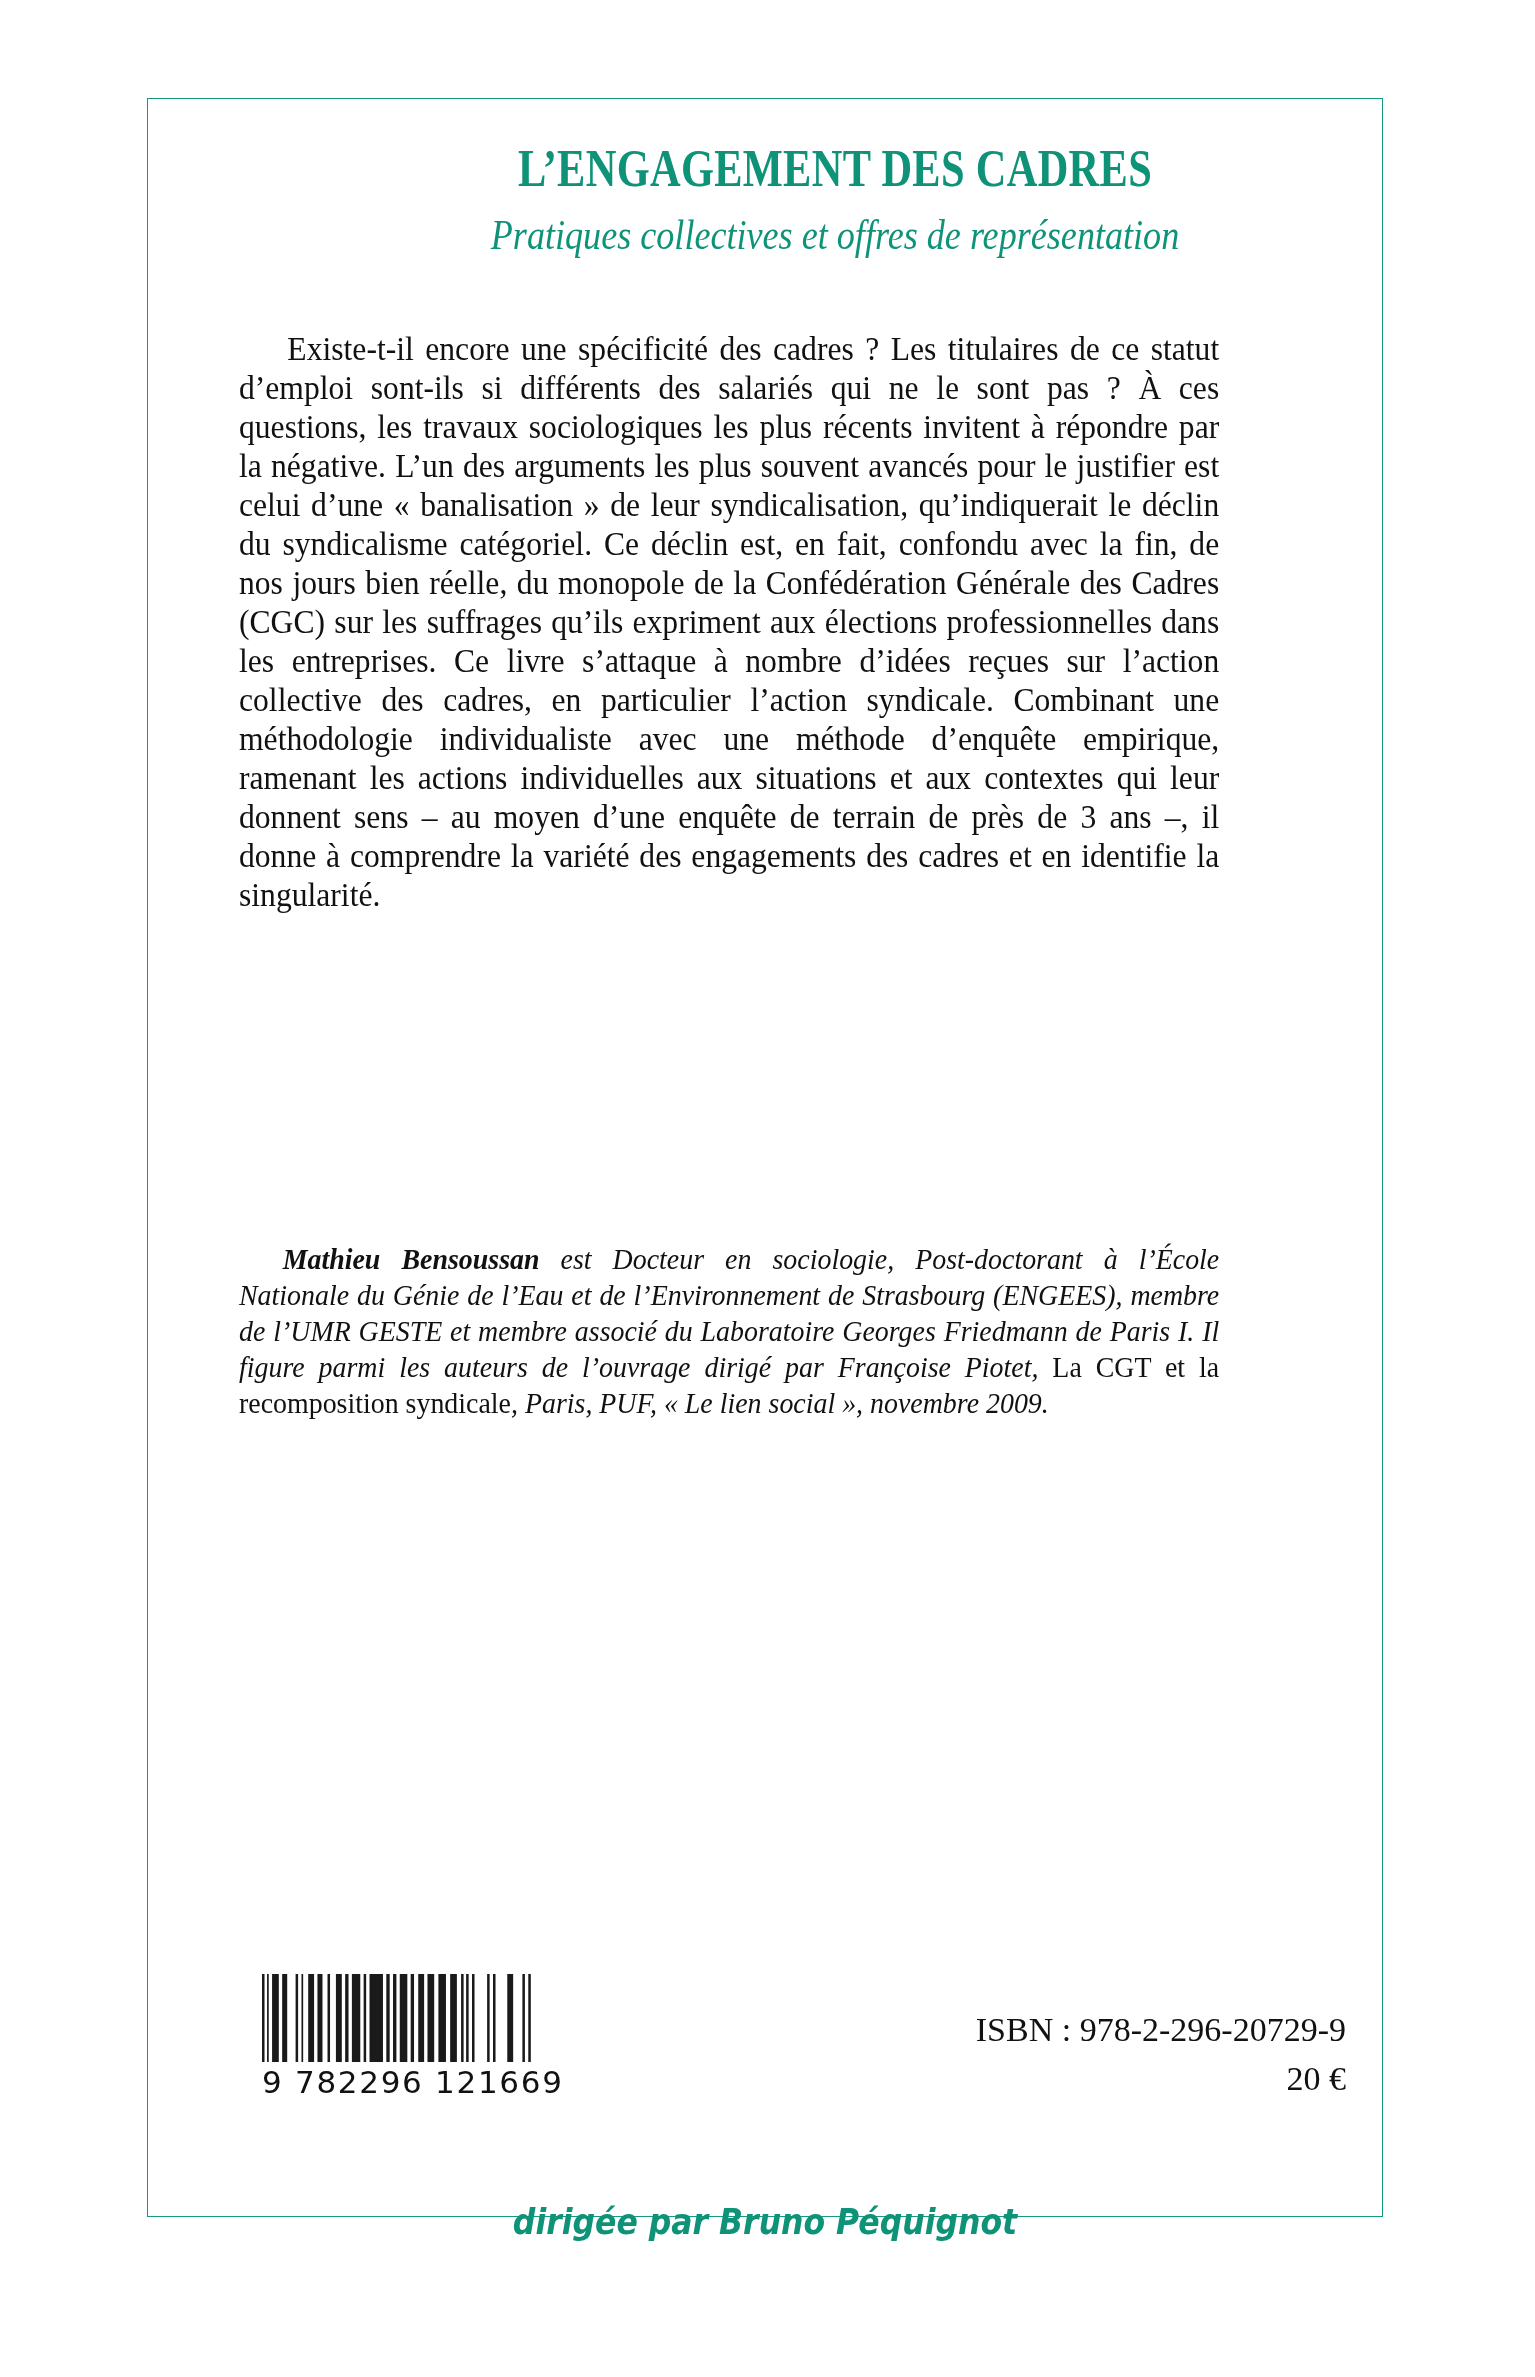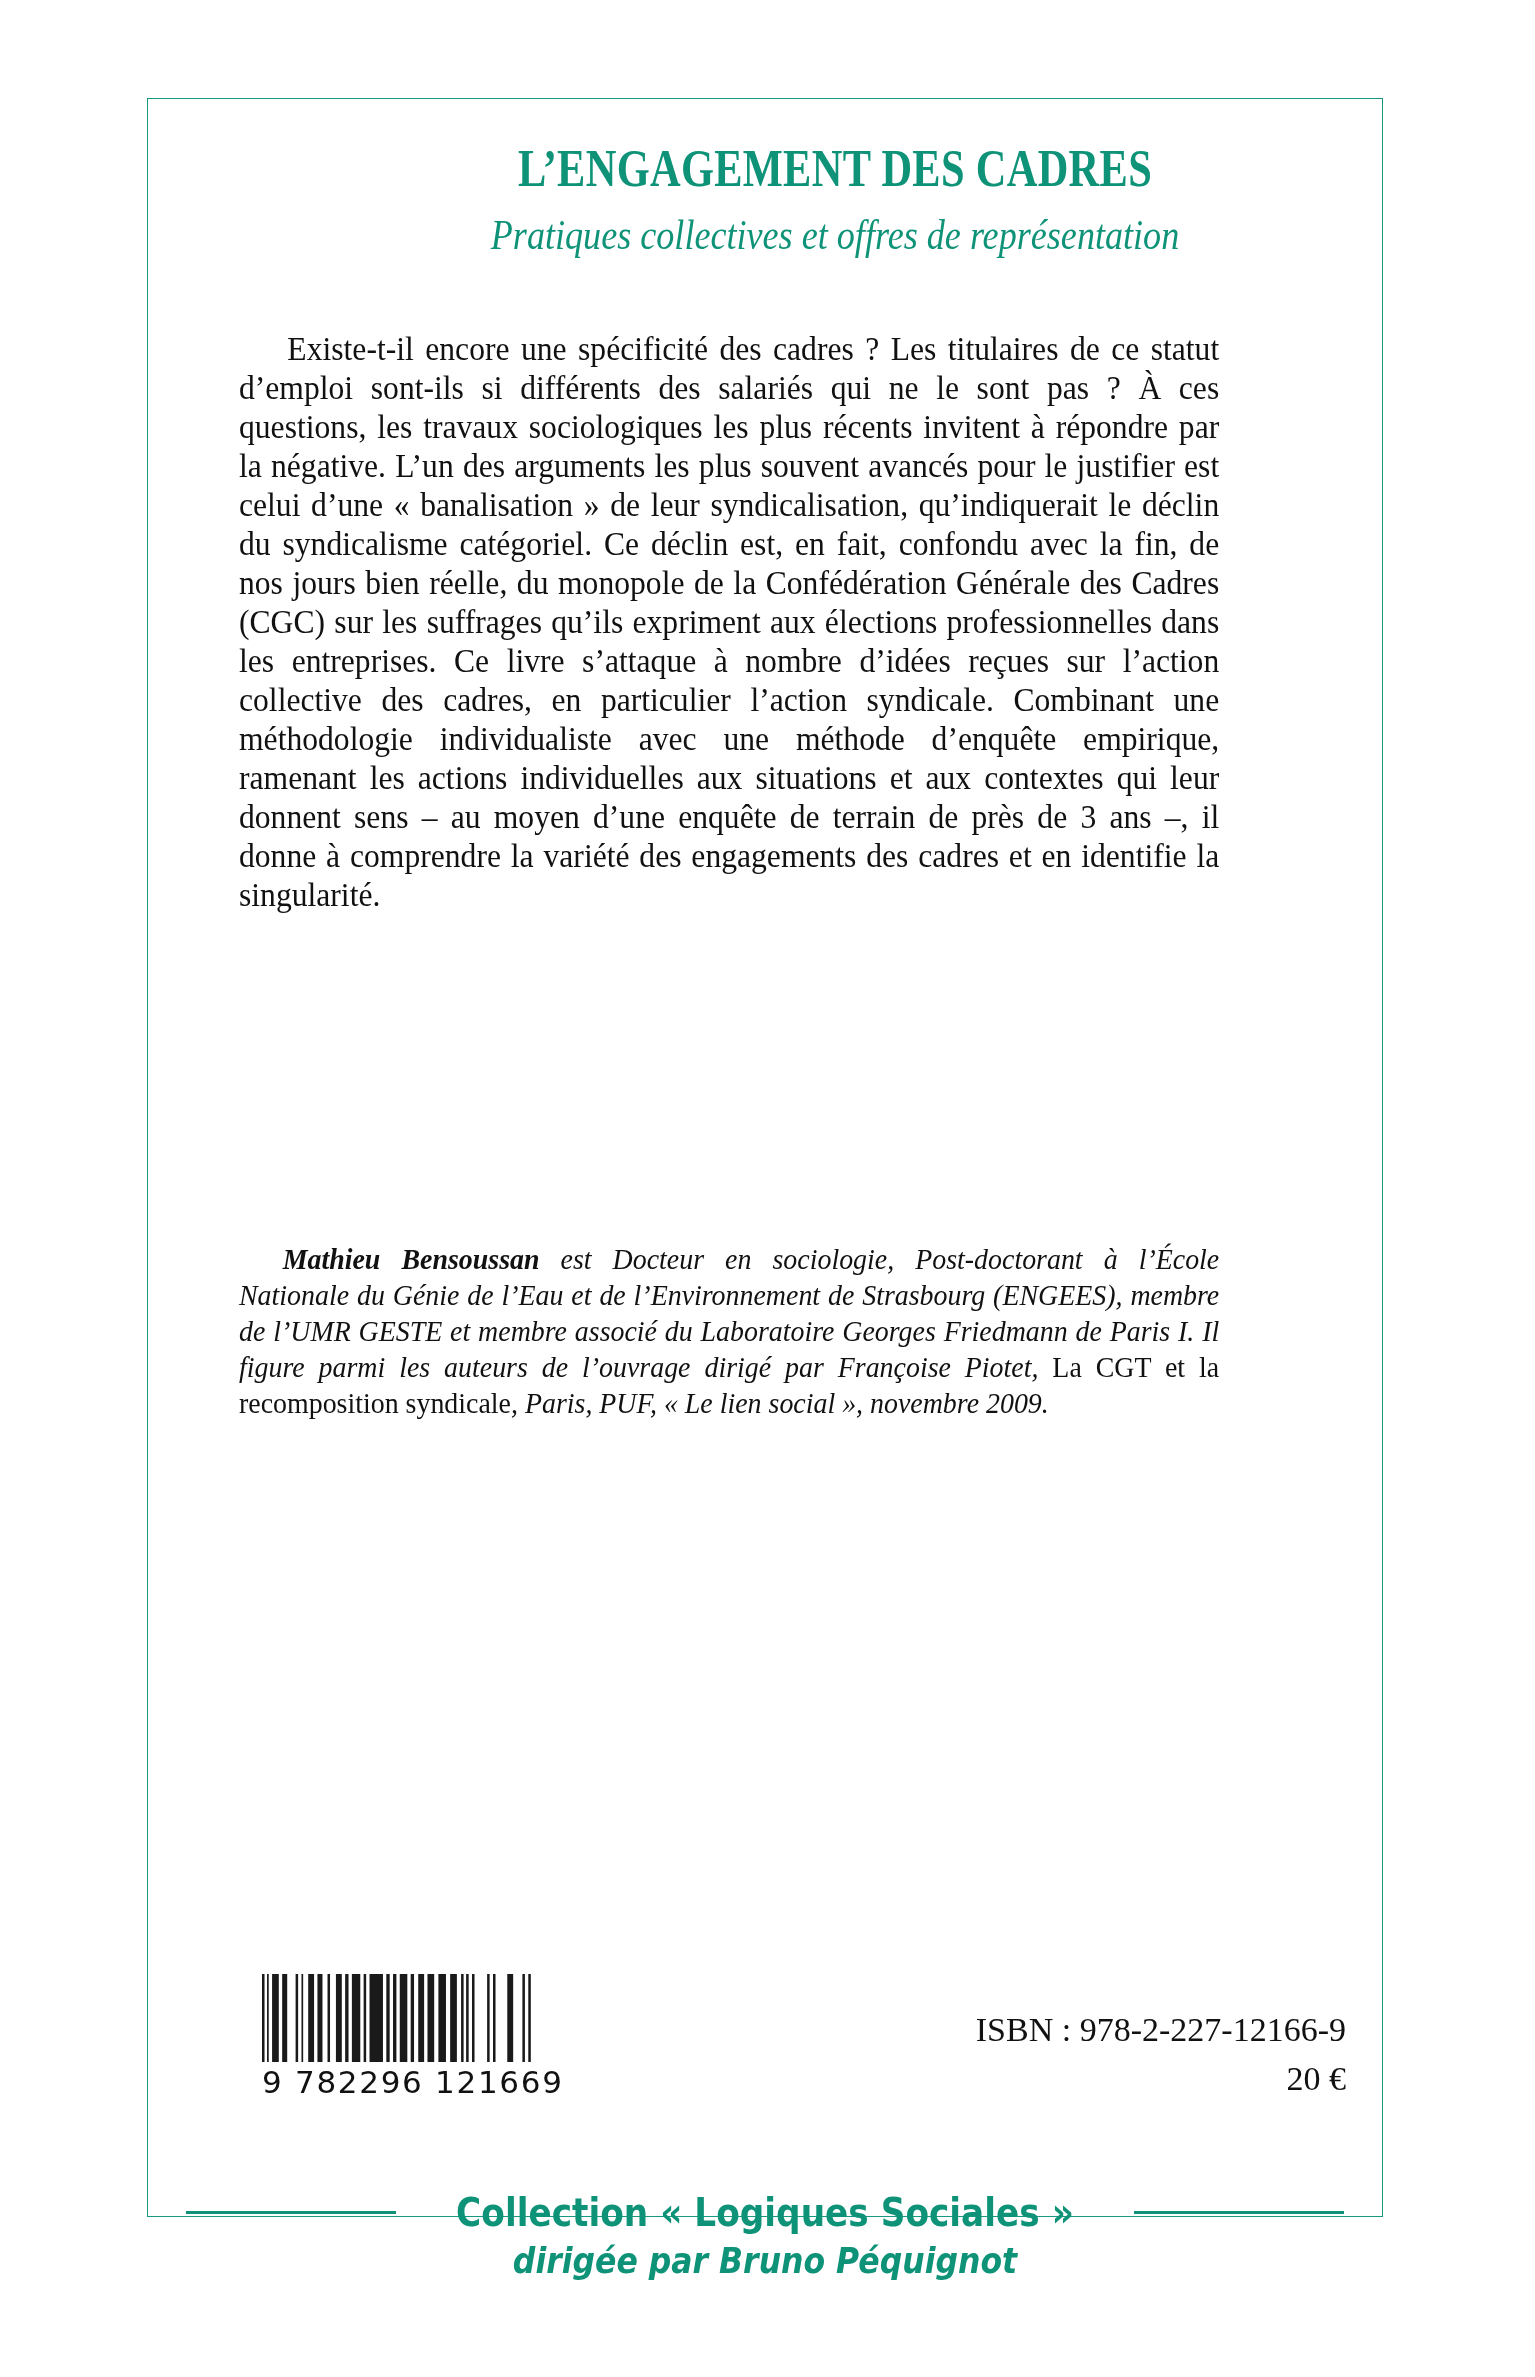--- a/index.html
+++ b/index.html
@@ -225,25 +225,20 @@
     <rect x="268" y="0" width="3" height="105" fill="#1a1a1a"></rect>
     <rect x="275" y="0" width="3" height="105" fill="#1a1a1a"></rect>
     <rect x="292" y="0" width="7" height="105" fill="#1a1a1a"></rect>
     <rect x="310" y="0" width="3" height="105" fill="#1a1a1a"></rect>
     <rect x="317" y="0" width="3" height="105" fill="#1a1a1a"></rect>
   </svg>
   <div class="barcode-digits">9 782296 121669</div>
 </div>
 
 <div class="isbn-area">
-  <div class="isbn-line">ISBN : 978-2-227-12166-9</div>
+  <div class="isbn-line">ISBN : 978-2-296-20729-9</div>
   <div class="price-line">20 €</div>
 </div>
 
 <div class="footer-area">
-  <div class="footer-row">
-    <span class="footer-rule"></span>
-    <span class="collection-title">Collection « Logiques Sociales »</span>
-    <span class="footer-rule"></span>
-  </div>
   <div class="collection-subtitle">dirigée par Bruno Péquignot</div>
 </div>
 
 
 </body></html>

